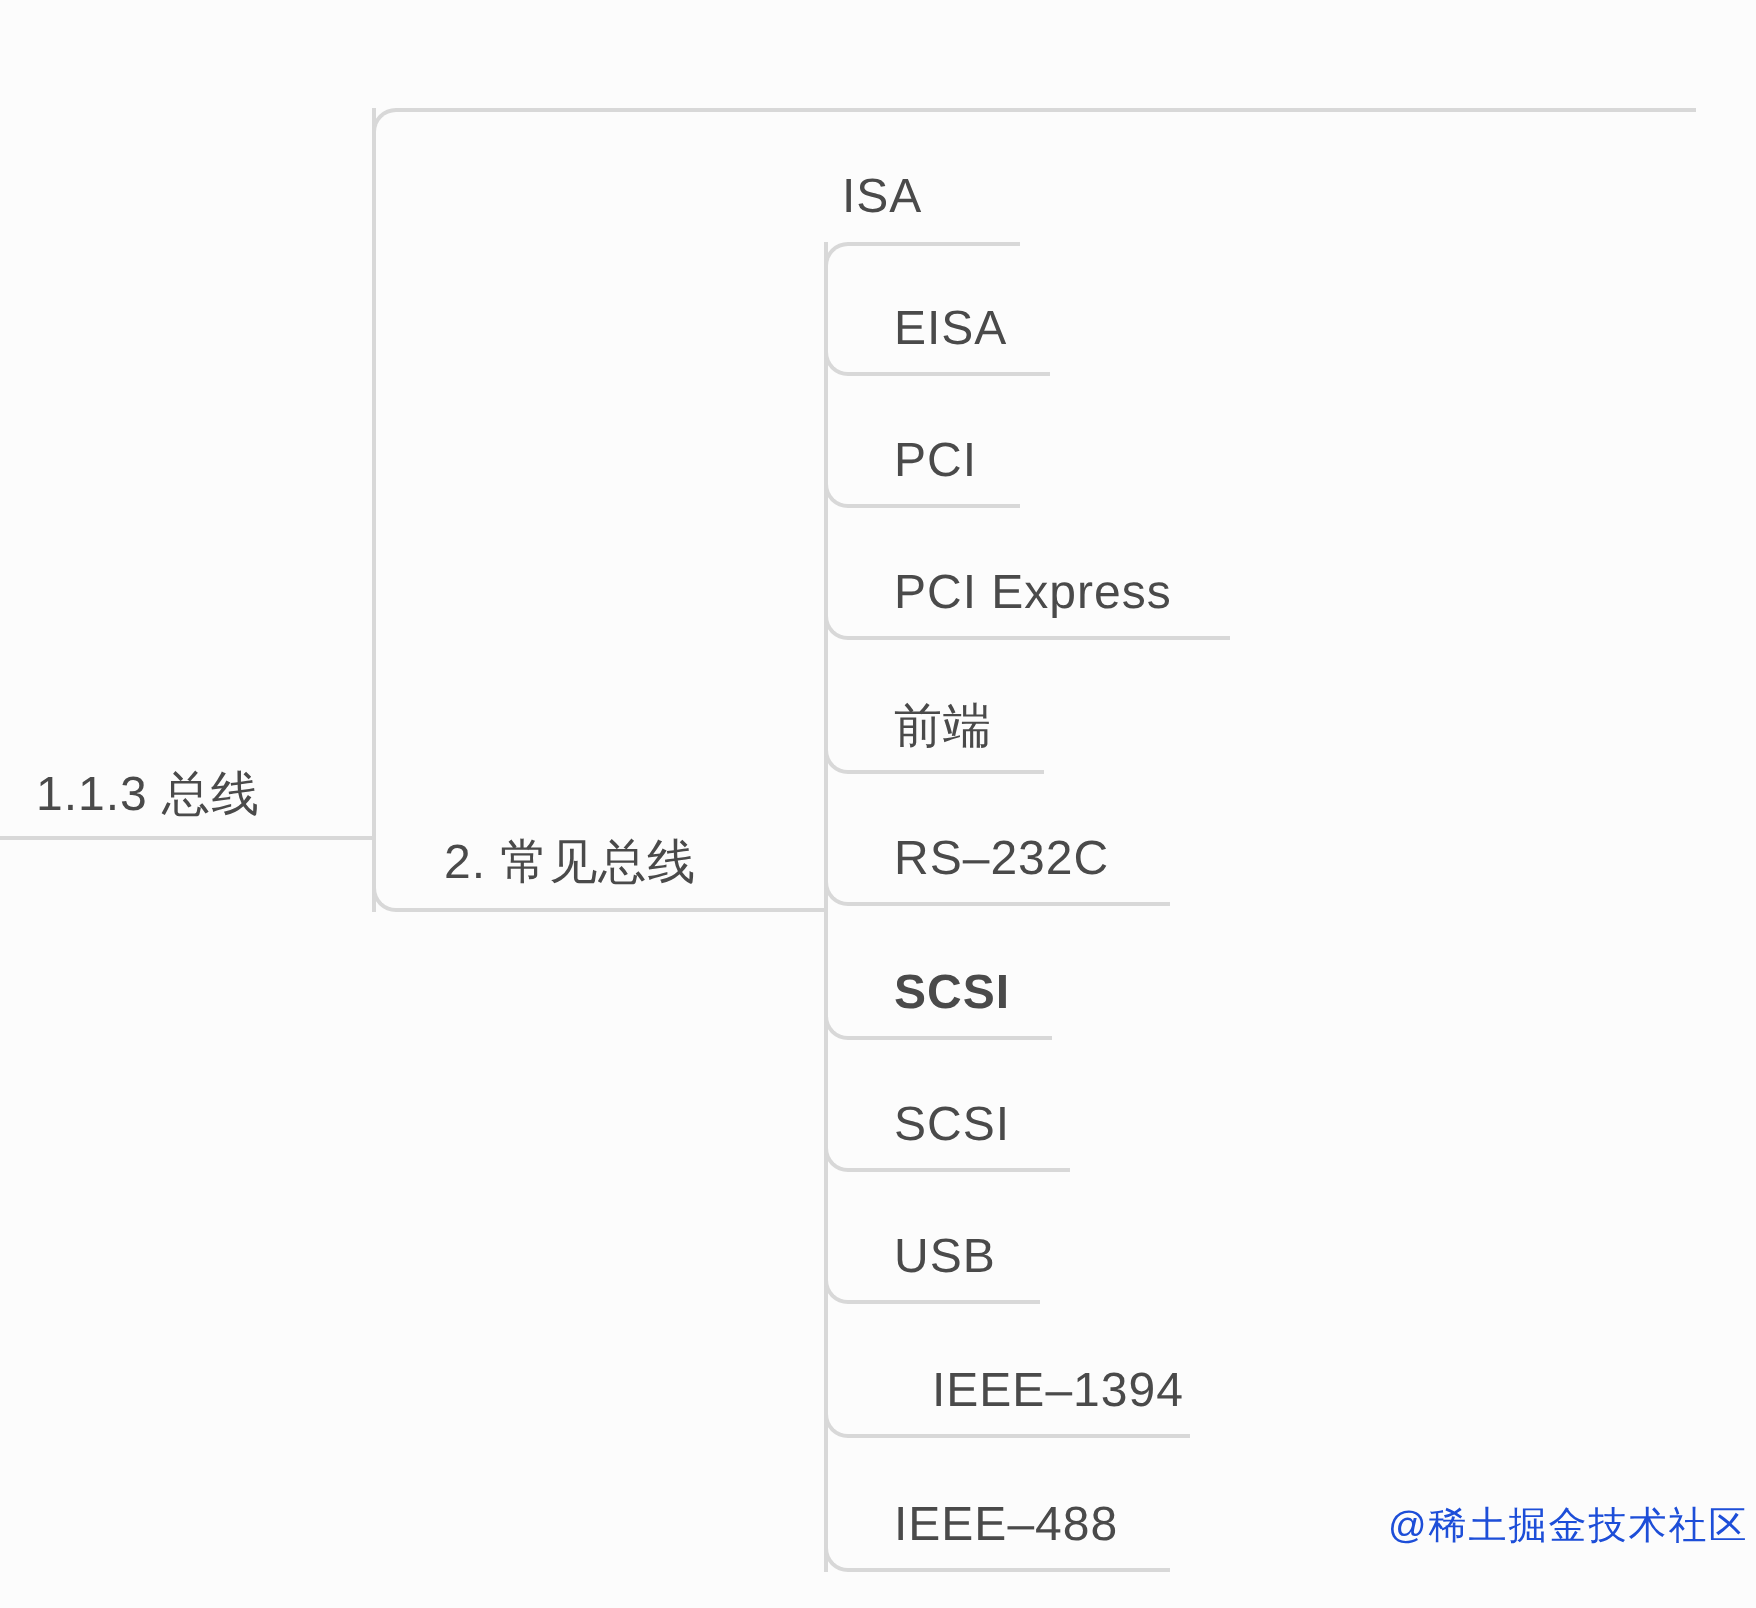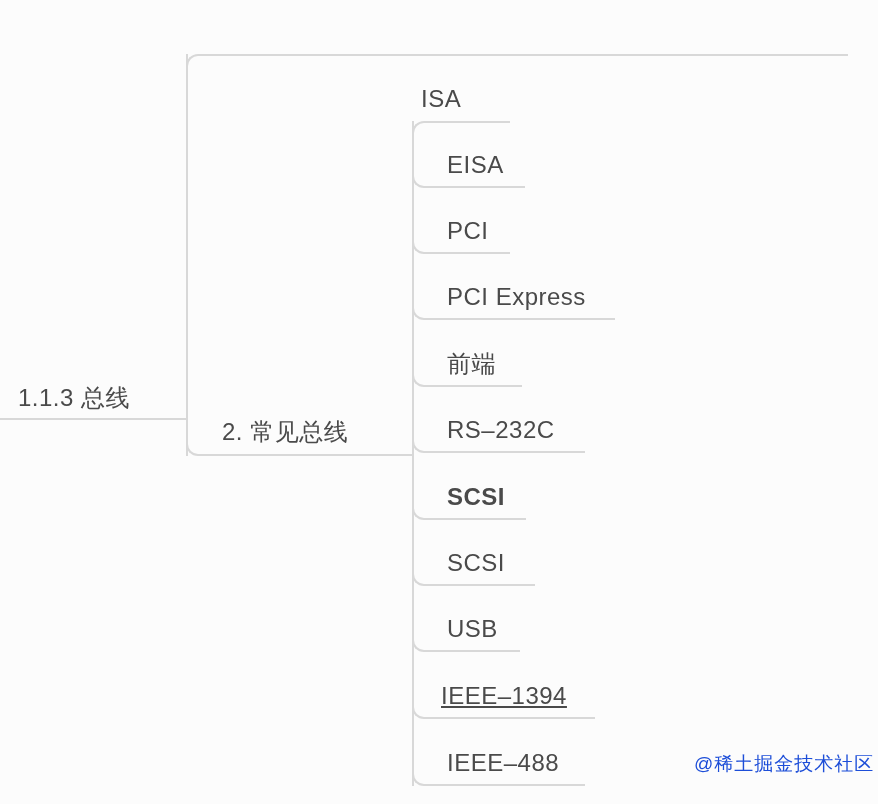--- a/index.html
+++ b/index.html
@@ -69,20 +69,20 @@
   <div class="elbow-down" style="left:412px;top:504px;width:114px;"></div>
   <div class="label" style="left:447px;top:482px;font-weight:bold;">SCSI</div>
 
   <div class="elbow-down" style="left:412px;top:570px;width:123px;"></div>
   <div class="label" style="left:447px;top:548px;">SCSI</div>
 
   <div class="elbow-down" style="left:412px;top:636px;width:108px;"></div>
   <div class="label" style="left:447px;top:614px;">USB</div>
 
   <div class="elbow-down" style="left:412px;top:703px;width:183px;"></div>
-  <div class="label" style="left:441px;top:681px;text-decoration:underline;">IEEE–1394</div>
+  <div class="label" style="left:466px;top:681px;">IEEE–1394</div>
 
   <div class="elbow-down" style="left:412px;top:770px;width:173px;"></div>
   <div class="label" style="left:447px;top:748px;">IEEE–488</div>
 
   <div class="watermark" style="left:694px;top:753px;">@稀土掘金技术社区</div>
 
 </div>
 
 </body></html>

